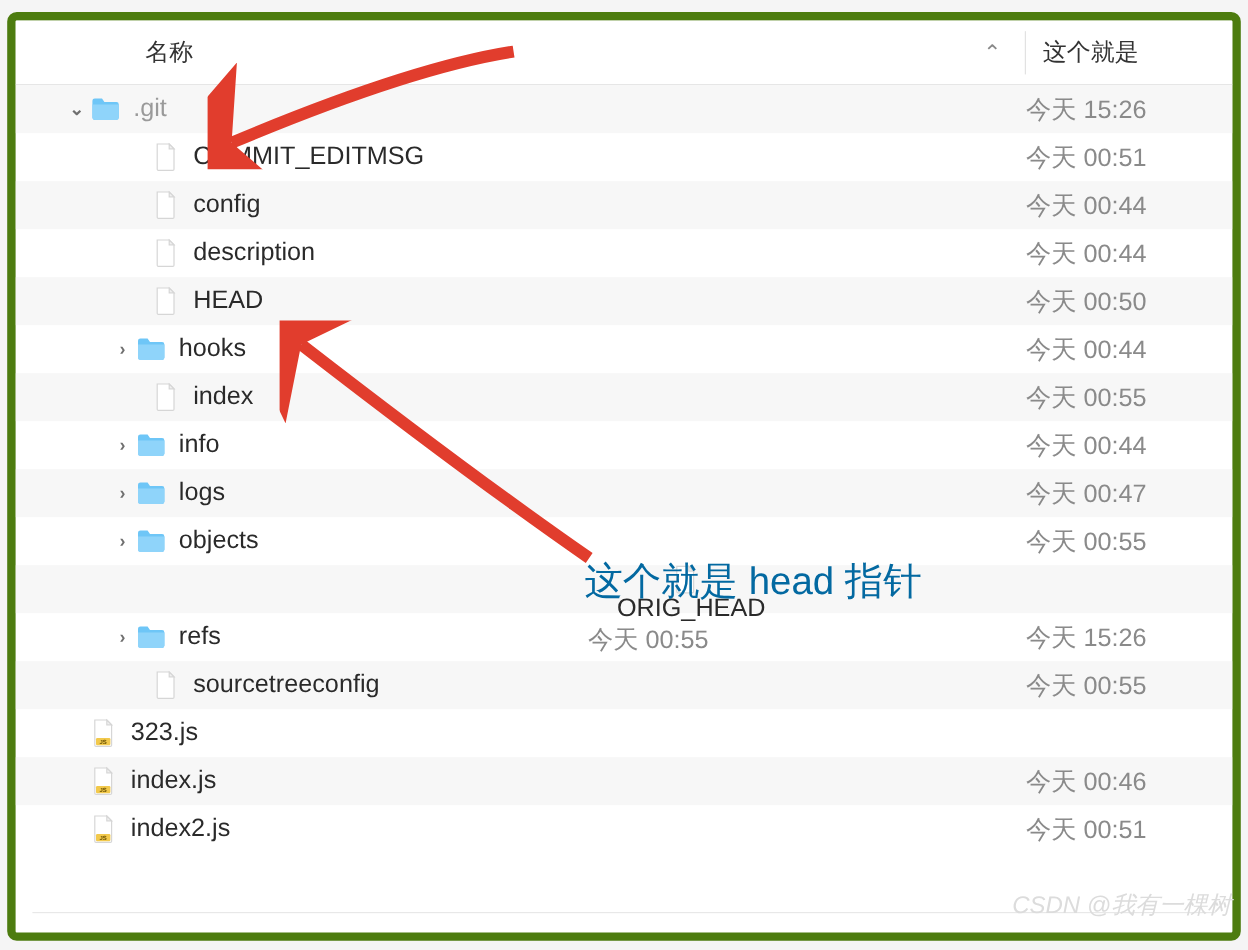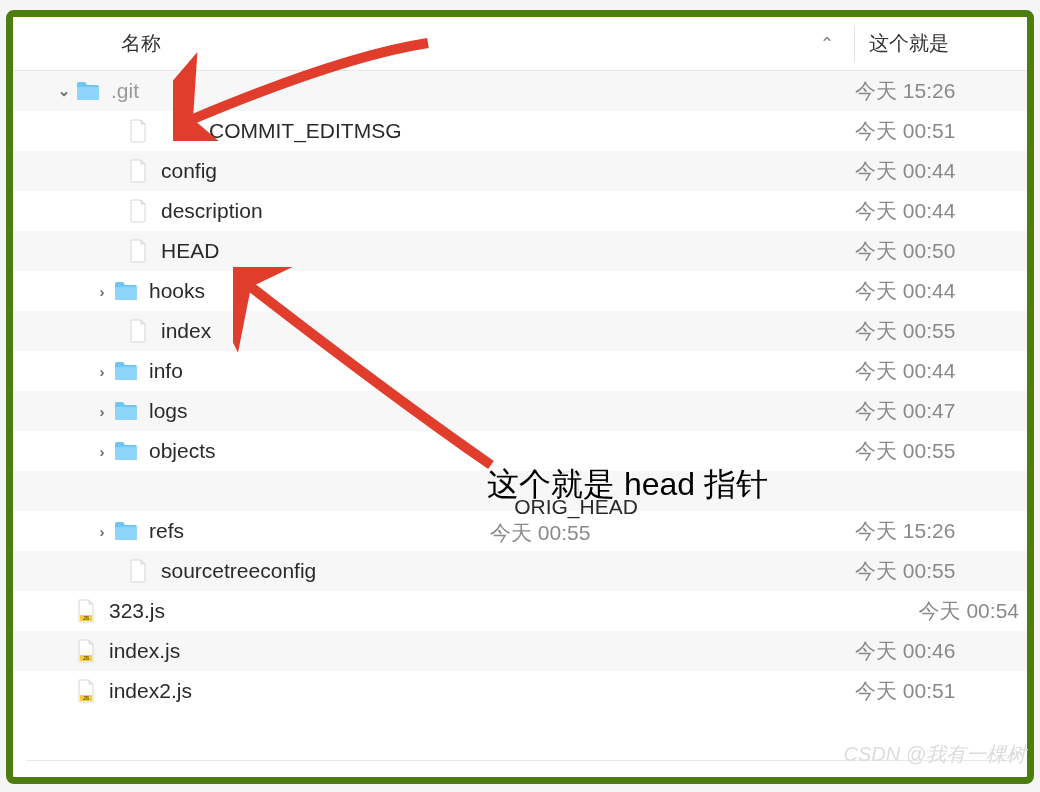--- a/index.html
+++ b/index.html
@@ -106,21 +106,21 @@
     .footer-line {
       position: absolute;
       bottom: 16px;
       left: 14px;
       right: 14px;
       height: 1px;
       background: #e8e8e8;
     }
     .annotation {
       position: absolute;
-      color: #000000;
+      color: #0369a1;
       font-size: 32px;
       font-weight: 400;
       white-space: nowrap;
     }
     .arrow-svg {
       position: absolute;
       pointer-events: none;
     }
     .watermark {
       position: absolute;
@@ -149,21 +149,21 @@
         <span class="icon folder-icon">
           <svg viewBox="0 0 26 22">
             <path d="M2 4 Q2 2 4 2 L10 2 L12 5 L22 5 Q24 5 24 7 L24 18 Q24 20 22 20 L4 20 Q2 20 2 18 Z" fill="#6ec6f7"></path>
             <path d="M2 7 L24 7 L24 18 Q24 20 22 20 L4 20 Q2 20 2 18 Z" fill="#8fd4fa"></path>
           </svg>
         </span>
         <span class="name dim">.git</span>
         <span class="spacer"></span>
         <span class="date">今天 15:26</span>
       </div>
-      <div class="row" style="padding-left: 112px; gap: 48px;">
+      <div class="row" style="padding-left: 112px;">
         <span class="icon file-icon">
           <svg viewBox="0 0 20 24">
             <path d="M3 1 L13 1 L17 5 L17 22 Q17 23 16 23 L4 23 Q3 23 3 22 Z" fill="#ffffff" stroke="#d6d6d6" stroke-width="1"></path>
             <path d="M13 1 L13 5 L17 5 Z" fill="#f0f0f0" stroke="#d6d6d6" stroke-width="1"></path>
           </svg>
         </span>
         <span class="name">COMMIT_EDITMSG</span>
         <span class="spacer"></span>
         <span class="date">今天 00:51</span>
       </div>
@@ -297,21 +297,20 @@
         <span class="icon js-icon">
           <svg viewBox="0 0 20 24">
             <path d="M3 1 L13 1 L17 5 L17 22 Q17 23 16 23 L4 23 Q3 23 3 22 Z" fill="#ffffff" stroke="#d6d6d6" stroke-width="1"></path>
             <path d="M13 1 L13 5 L17 5 Z" fill="#f0f0f0" stroke="#d6d6d6" stroke-width="1"></path>
             <rect x="4" y="16" width="12" height="6" rx="1" fill="#f2c94c"></rect>
             <text x="10" y="20.8" text-anchor="middle" font-size="5" font-family="Arial" fill="#6b5200" font-weight="bold">JS</text>
           </svg>
         </span>
         <span class="name">323.js</span>
         <span class="spacer"></span>
-        <span class="date">今天 00:54</span>
       </div>
       <div class="row alt" style="padding-left: 60px;">
         <span class="icon js-icon">
           <svg viewBox="0 0 20 24">
             <path d="M3 1 L13 1 L17 5 L17 22 Q17 23 16 23 L4 23 Q3 23 3 22 Z" fill="#ffffff" stroke="#d6d6d6" stroke-width="1"></path>
             <path d="M13 1 L13 5 L17 5 Z" fill="#f0f0f0" stroke="#d6d6d6" stroke-width="1"></path>
             <rect x="4" y="16" width="12" height="6" rx="1" fill="#f2c94c"></rect>
             <text x="10" y="20.8" text-anchor="middle" font-size="5" font-family="Arial" fill="#6b5200" font-weight="bold">JS</text>
           </svg>
         </span>

